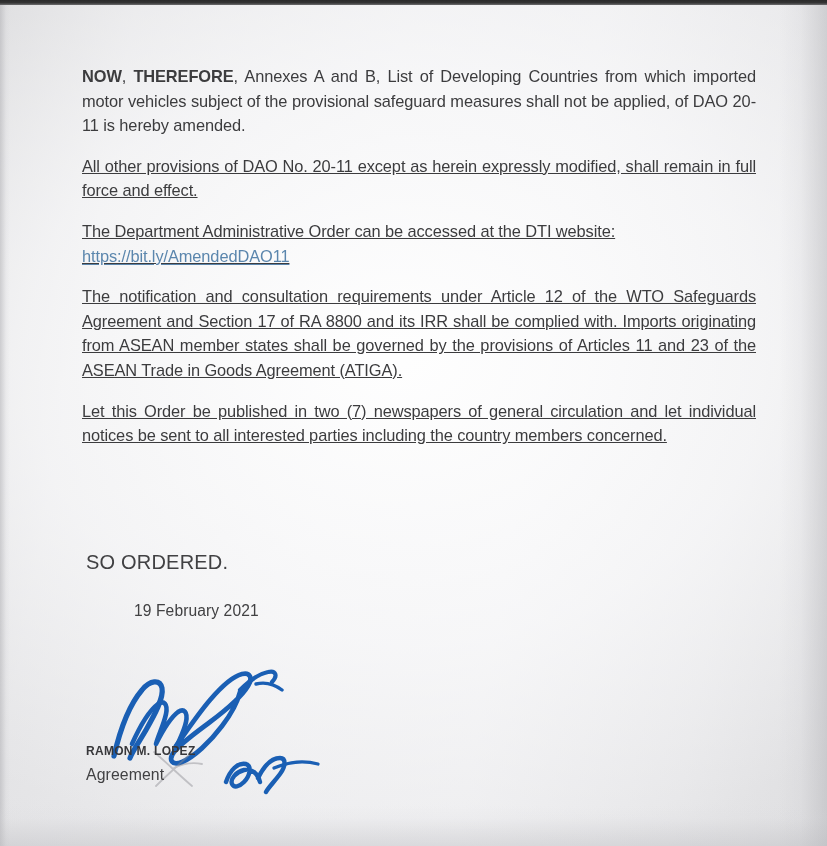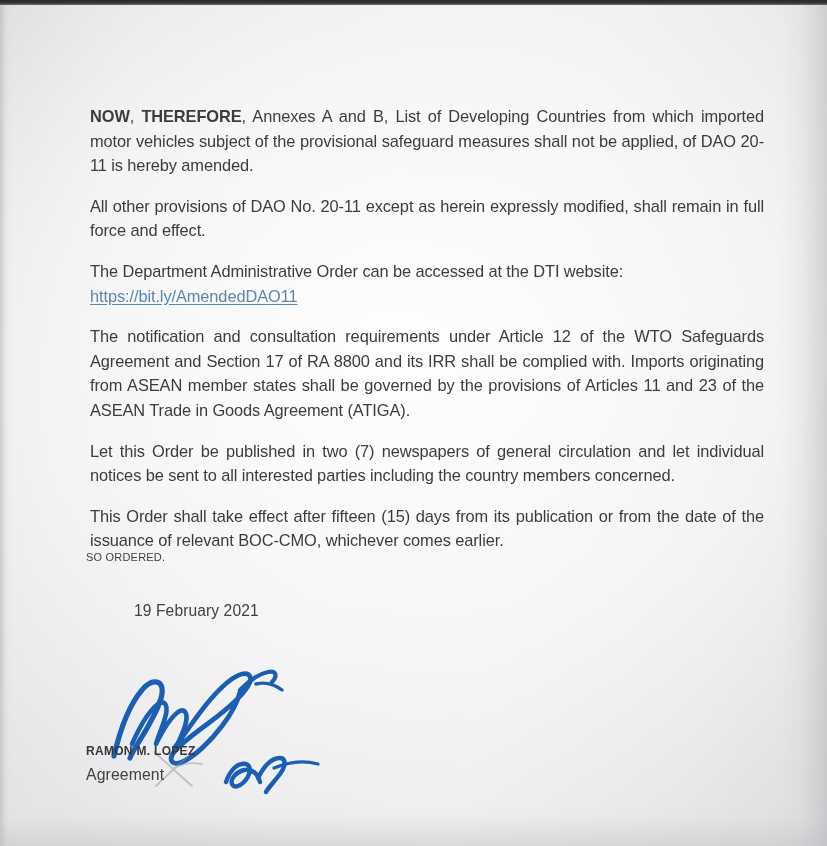--- a/index.html
+++ b/index.html
@@ -46,52 +46,51 @@
   .scan-bottom-edge {
     position: absolute;
     left: 0; right: 0; bottom: 0;
     height: 40px;
     background: linear-gradient(0deg, rgba(190,190,194,0.42) 0%, rgba(214,214,218,0.10) 70%, rgba(220,220,224,0) 100%);
   }
 
   .doc-body {
     position: absolute;
     top: 0;
-    left: 90px;
+    left: 82px;
     width: 674px;
-    margin-top: 40px;
   }
 
   .para {
     color: #3c3c3e;
     font-size: 16.4px;
     line-height: 24.6px;
     text-align: justify;
     text-justify: inter-word;
     margin: 0;
     letter-spacing: -0.1px;
   }
-  .para + .para { margin-top: 16px; }
+  .para + .para { margin-top: 16px; text-decoration: underline; }
 
   .para b, .para strong { font-weight: bold; }
 
   .doc-link {
     color: #5b86ad;
     text-decoration: underline;
     text-underline-offset: 2px;
   }
 
   .no-justify { text-align: left; }
 
   .so-ordered {
     position: absolute;
     top: 551px;
     left: 86px;
     color: #414143;
-    font-size: 11px;
+    font-size: 20px;
     letter-spacing: 0.2px;
   }
 
   .doc-date {
     position: absolute;
     top: 602px;
     left: 86px;
     color: #414143;
     font-size: 15.6px;
     letter-spacing: 0.1px;
@@ -168,21 +167,20 @@
 
     <p class="para">All other provisions of DAO No. 20-11 except as herein expressly modified, shall remain in full force and effect.</p>
 
     <p class="para"><span>The Department Administrative Order can be accessed at the DTI website:</span></p>
     <div class="para no-justify" style="margin-top:0;"><a class="doc-link" href="#">https://bit.ly/AmendedDAO11</a></div>
 
     <p class="para">The notification and consultation requirements under Article 12 of the WTO Safeguards Agreement and Section 17 of RA 8800 and its IRR shall be complied with. Imports originating from ASEAN member states shall be governed by the provisions of Articles 11 and 23 of the ASEAN Trade in Goods Agreement (ATIGA).</p>
 
     <p class="para">Let this Order be published in two (7) newspapers of general circulation and let individual notices be sent to all interested parties including the country members concerned.</p>
 
-    <p class="para">This Order shall take effect after fifteen (15) days from its publication or from the date of the issuance of relevant BOC-CMO, whichever comes earlier.</p>
   </div>
 
   <div class="so-ordered">SO ORDERED.</div>
 
   <div class="doc-date">19 February 2021</div>
 
   <div class="signature-block">
 
     <svg class="signature-ink" viewBox="0 0 220 120">
       <g fill="none" stroke="#1a5fb4" stroke-linecap="round" stroke-linejoin="round">

